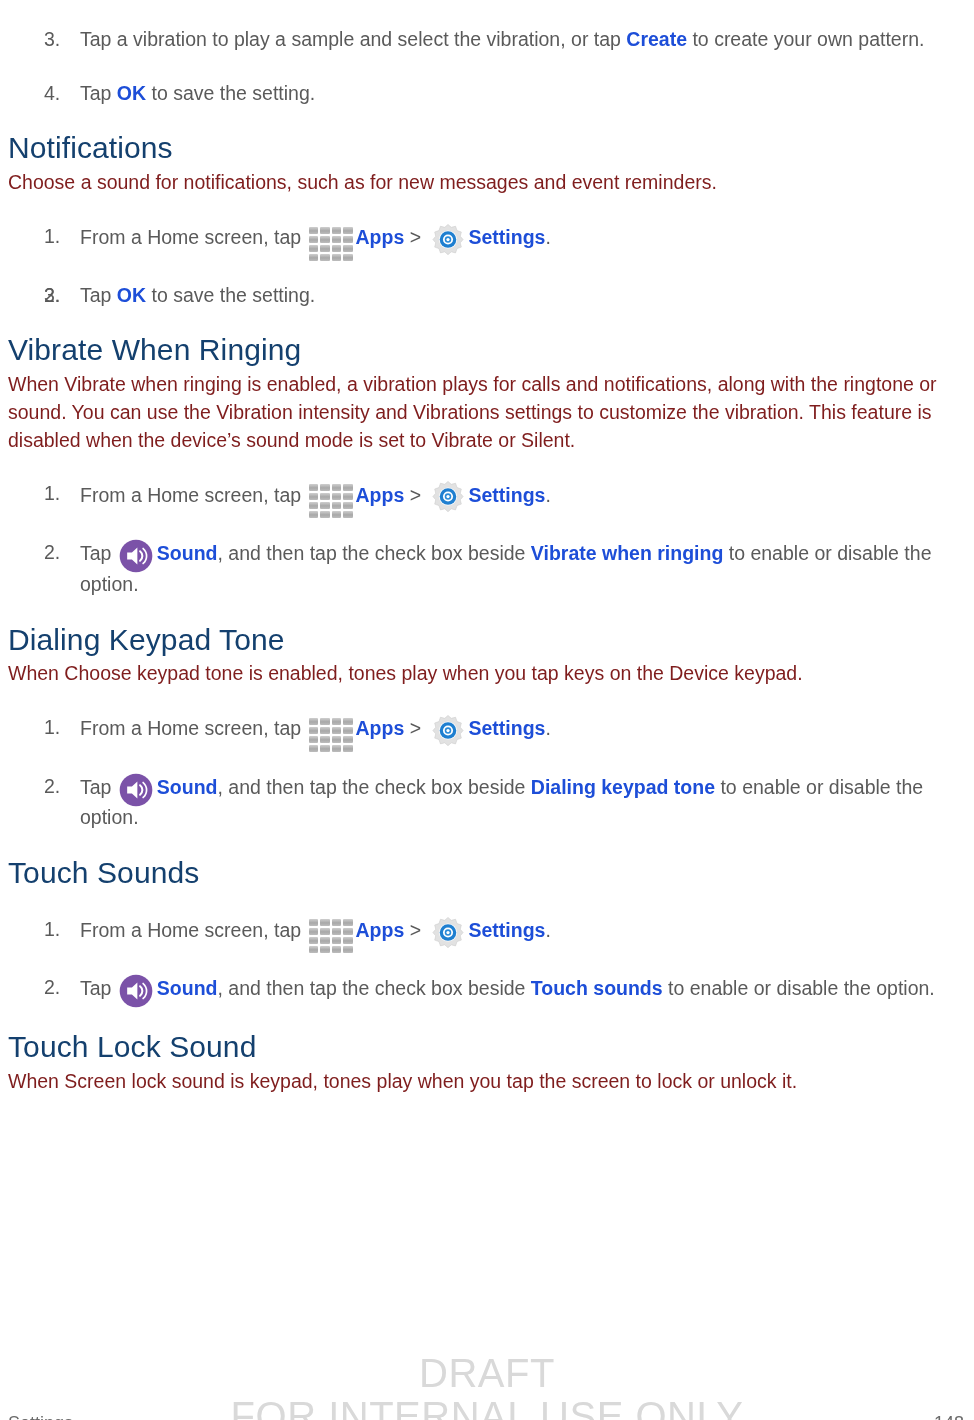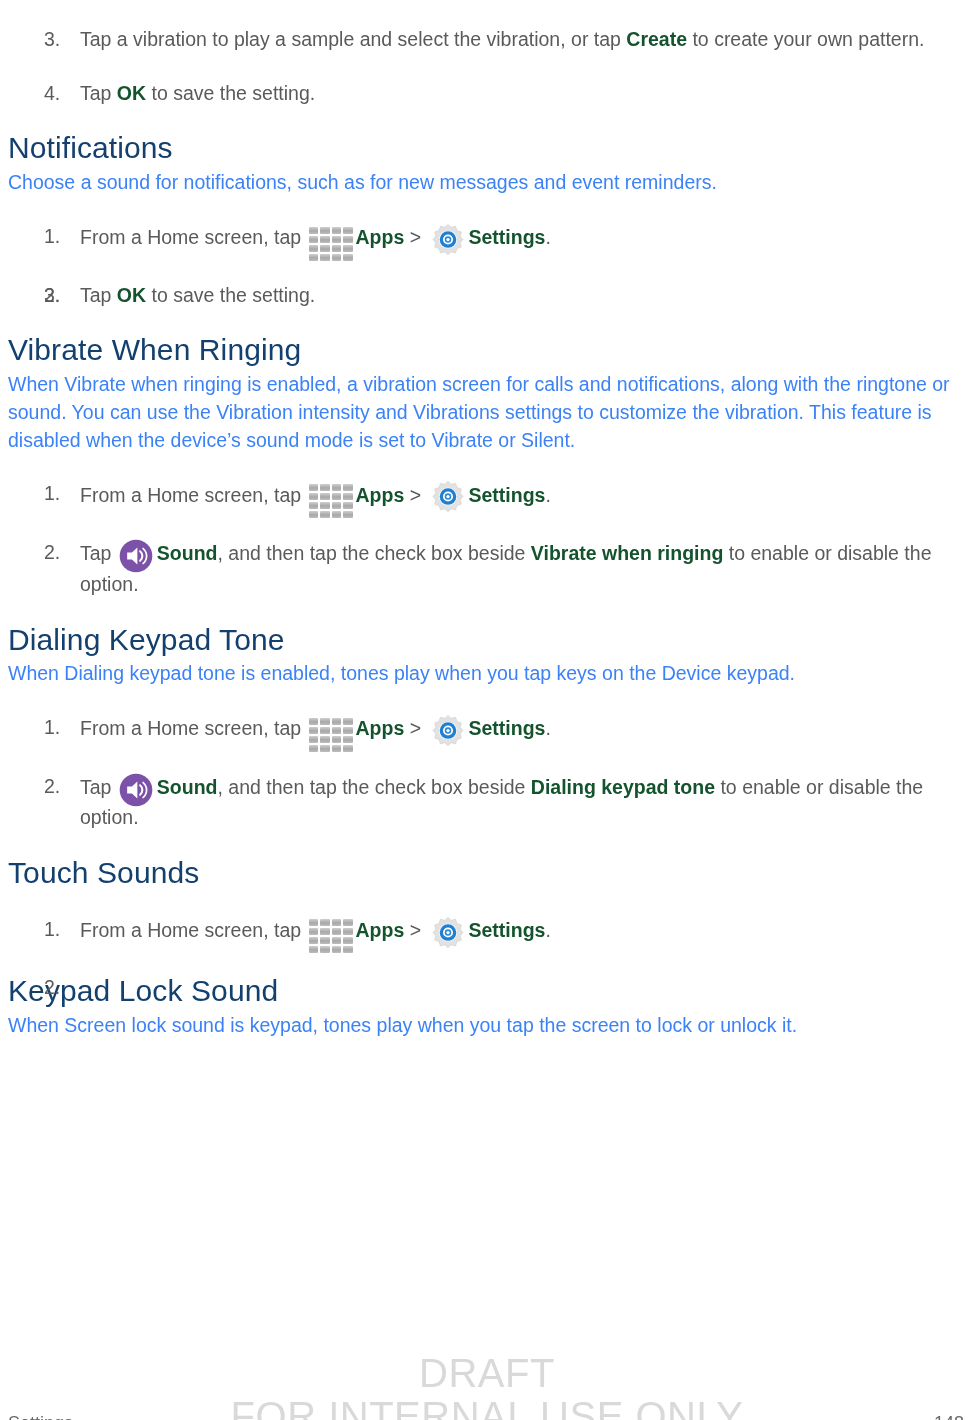--- a/index.html
+++ b/index.html
@@ -31,21 +31,21 @@
     font-size: 30px;
     line-height: 1.12;
     margin: 24px 0 4px 0;
     letter-spacing: 0.1px;
   }
 
   p.section-intro {
     font-size: 19.5px;
     line-height: 1.43;
     margin: 0 0 2px 0;
-    color: #3b82f6;
+    color: #7f1d1d;
     max-width: 958px;
   }
 
   
   ol.steps {
     list-style: none;
     margin: 0;
     padding: 0;
   }
   ol.steps > li {
@@ -59,21 +59,21 @@
   ol.steps > li .num {
     position: absolute;
     left: 36px;
     top: 0;
     width: 30px;
     text-align: left;
     color: #5a5a5a;
     font-size: 19.5px;
   }
 
-  b, strong { font-weight: bold; color: #14532d; }
+  b, strong { font-weight: bold; color: #1d4ed8; }
 
   
   .icon-inline {
     display: inline-block;
     vertical-align: middle;
     position: relative;
   }
 
   
   .apps-icon {
@@ -186,21 +186,21 @@
                   <circle cx="50" cy="46" r="14" fill="#ffffff"></circle>
                   <circle cx="50" cy="46" r="9" fill="#2a8ad8"></circle>
                   <circle cx="50" cy="46" r="4.5" fill="#ffffff"></circle>
                 </svg></span><b>Settings</b>.</span></li>
           <li><span class="num">2.</span></li>
           <li><span class="num">3.</span><span>Tap <b>OK</b> to save the setting.</span></li>
         </ol>
       </section>
       <section>
         <h1 class="section-heading">Vibrate When Ringing</h1>
-        <p class="section-intro">When Vibrate when ringing is enabled, a vibration screen for calls and notifications, along with the ringtone or sound. You can use the Vibration intensity and Vibrations settings to customize the vibration. This feature is disabled when the device’s sound mode is set to Vibrate or Silent.</p>
+        <p class="section-intro">When Vibrate when ringing is enabled, a vibration plays for calls and notifications, along with the ringtone or sound. You can use the Vibration intensity and Vibrations settings to customize the vibration. This feature is disabled when the device’s sound mode is set to Vibrate or Silent.</p>
         <ol class="steps">
           <li><span class="num">1.</span><span>From a Home screen, tap <span class="icon-inline apps-icon">
                 <i></i>
                 <i></i>
                 <i></i>
                 <i></i>
                 <i></i>
                 <i></i>
                 <i></i>
                 <i></i>
@@ -225,21 +225,21 @@
           <li><span class="num">2.</span><span>Tap <span class="icon-inline"><svg class="sound-icon" viewBox="0 0 100 100" xmlns="http://www.w3.org/2000/svg">
                   <circle cx="50" cy="50" r="48" fill="#7b52a8"></circle>
                   <path d="M24 40 L38 40 L54 25 L54 75 L38 60 L24 60 Z" fill="#ffffff"></path>
                   <path d="M62 36 A18 18 0 0 1 62 64" stroke="#ffffff" stroke-width="6" fill="none" stroke-linecap="round"></path>
                   <path d="M71 28 A29 29 0 0 1 71 72" stroke="#ffffff" stroke-width="5" fill="none" stroke-linecap="round"></path>
                 </svg></span><b>Sound</b>, and then tap the check box beside <b>Vibrate when ringing</b> to enable or disable the option.</span></li>
         </ol>
       </section>
       <section>
         <h1 class="section-heading">Dialing Keypad Tone</h1>
-        <p class="section-intro">When Dialing keypad tone is enabled, tones play when you tap keys on the Device keypad.</p>
+        <p class="section-intro">When Choose keypad tone is enabled, tones play when you tap keys on the Device keypad.</p>
         <ol class="steps">
           <li><span class="num">1.</span><span>From a Home screen, tap <span class="icon-inline apps-icon">
                 <i></i>
                 <i></i>
                 <i></i>
                 <i></i>
                 <i></i>
                 <i></i>
                 <i></i>
                 <i></i>
@@ -292,25 +292,30 @@
               </span><b>Apps</b> &gt; <span class="icon-inline"><svg class="gear-icon" viewBox="0 0 100 100" xmlns="http://www.w3.org/2000/svg">
                   <g fill="#e2e2e2" stroke="#c9c9c9" stroke-width="1.5">
                     <path d="M50 4 L59 12 L71 9 L75 21 L87 25 L84 37 L92 46 L84 55 L87 67 L75 71 L71 83 L59 80 L50 88 L41 80 L29 83 L25 71 L13 67 L16 55 L8 46 L16 37 L13 25 L25 21 L29 9 L41 12 Z"></path>
                   </g>
                   <circle cx="50" cy="46" r="25" fill="#ffffff"></circle>
                   <circle cx="50" cy="46" r="23" fill="#1f7fd0"></circle>
                   <circle cx="50" cy="46" r="14" fill="#ffffff"></circle>
                   <circle cx="50" cy="46" r="9" fill="#2a8ad8"></circle>
                   <circle cx="50" cy="46" r="4.5" fill="#ffffff"></circle>
                 </svg></span><b>Settings</b>.</span></li>
-          <li><span class="num">2.</span></li>
+          <li><span class="num">2.</span><span>Tap <span class="icon-inline"><svg class="sound-icon" viewBox="0 0 100 100" xmlns="http://www.w3.org/2000/svg">
+                  <circle cx="50" cy="50" r="48" fill="#7b52a8"></circle>
+                  <path d="M24 40 L38 40 L54 25 L54 75 L38 60 L24 60 Z" fill="#ffffff"></path>
+                  <path d="M62 36 A18 18 0 0 1 62 64" stroke="#ffffff" stroke-width="6" fill="none" stroke-linecap="round"></path>
+                  <path d="M71 28 A29 29 0 0 1 71 72" stroke="#ffffff" stroke-width="5" fill="none" stroke-linecap="round"></path>
+                </svg></span><b>Sound</b>, and then tap the check box beside <b>Touch sounds</b> to enable or disable the option.</span></li>
         </ol>
       </section>
       <section>
-        <h1 class="section-heading">Keypad Lock Sound</h1>
+        <h1 class="section-heading">Touch Lock Sound</h1>
         <p class="section-intro">When Screen lock sound is keypad, tones play when you tap the screen to lock or unlock it.</p>
       </section>
     </div>
 
   <div class="footer">
     <div class="watermark">
       <div>DRAFT</div>
       <div>FOR INTERNAL USE ONLY</div>
     </div>
     <div class="footer-left">Settings</div>

